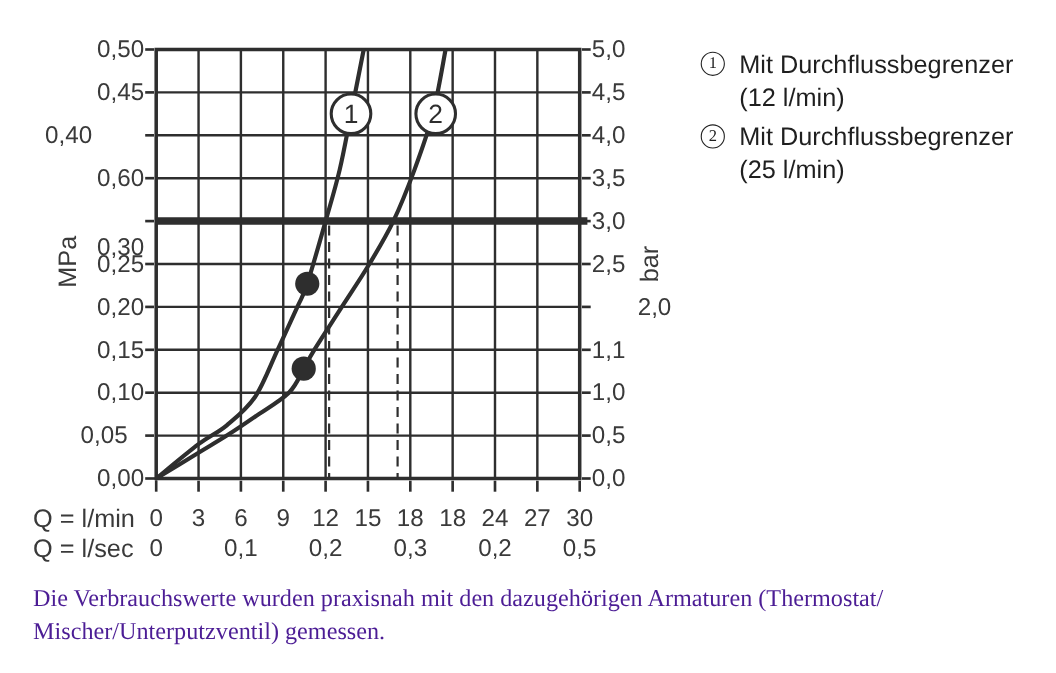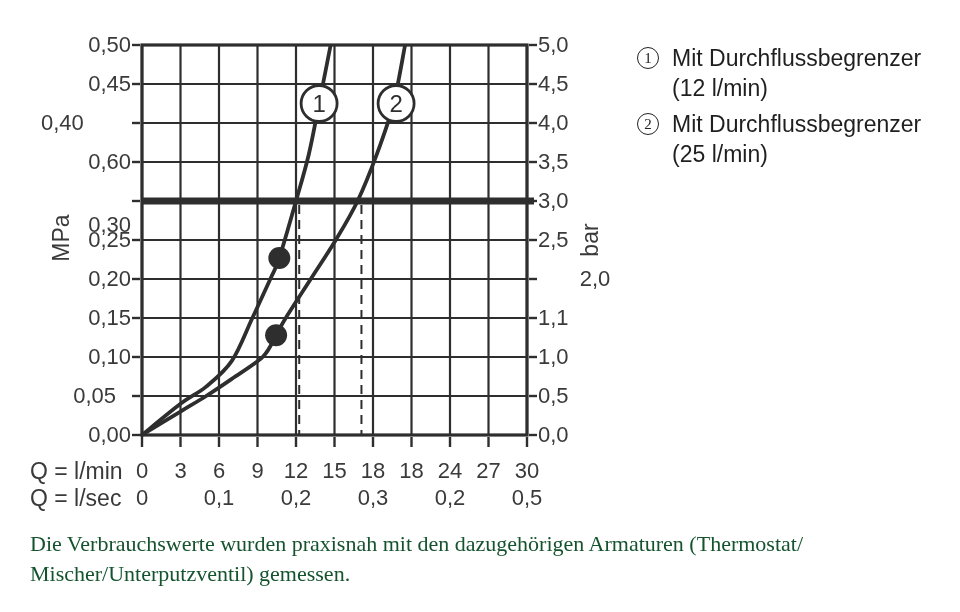--- a/index.html
+++ b/index.html
@@ -25,21 +25,21 @@
     border:1.8px solid #222;border-radius:50%;
     font-family:"Liberation Serif",serif;font-size:15px;line-height:18px;
     display:flex;align-items:center;justify-content:center;color:#222;
   }
   .legend-text{
     margin-left:13px;font-family:Liberation Sans, sans-serif;font-size:23px;
     line-height:30px;color:#1f1f1f;white-space:nowrap;
   }
   .footnote{
     position:absolute;left:30px;top:529px;font-family:"Liberation Serif",serif;
-    font-size:22px;line-height:30px;color:#14532d;white-space:nowrap;
+    font-size:22px;line-height:30px;color:#4c1d95;white-space:nowrap;
   }
 </style>
 </head>
 <body>
 
 <div class="screen">
 
   <svg id="chart-svg" width="960" height="612" viewBox="0 0 960 612">
       <g stroke="#2e2e2e" stroke-width="2.2">
         <line x1="142" y1="45" x2="142" y2="435"></line>

